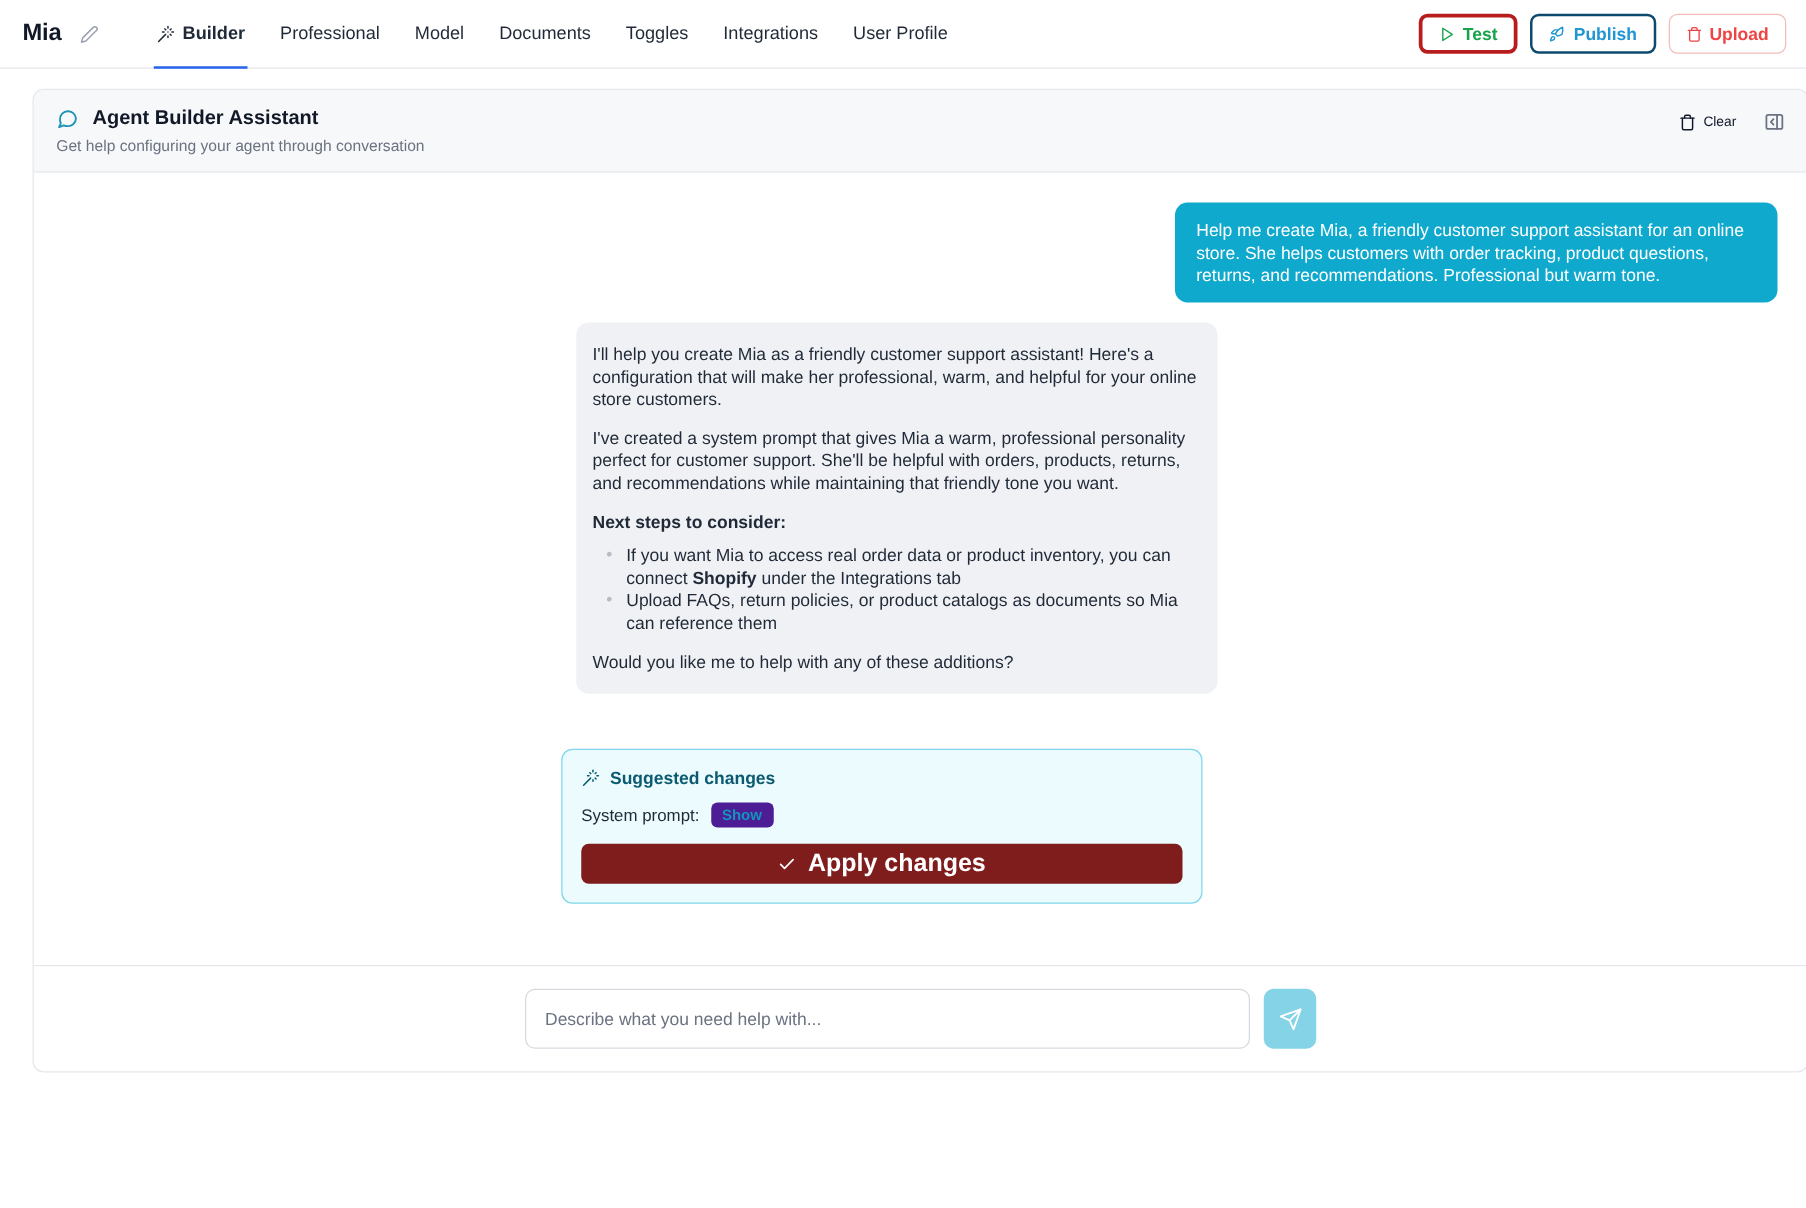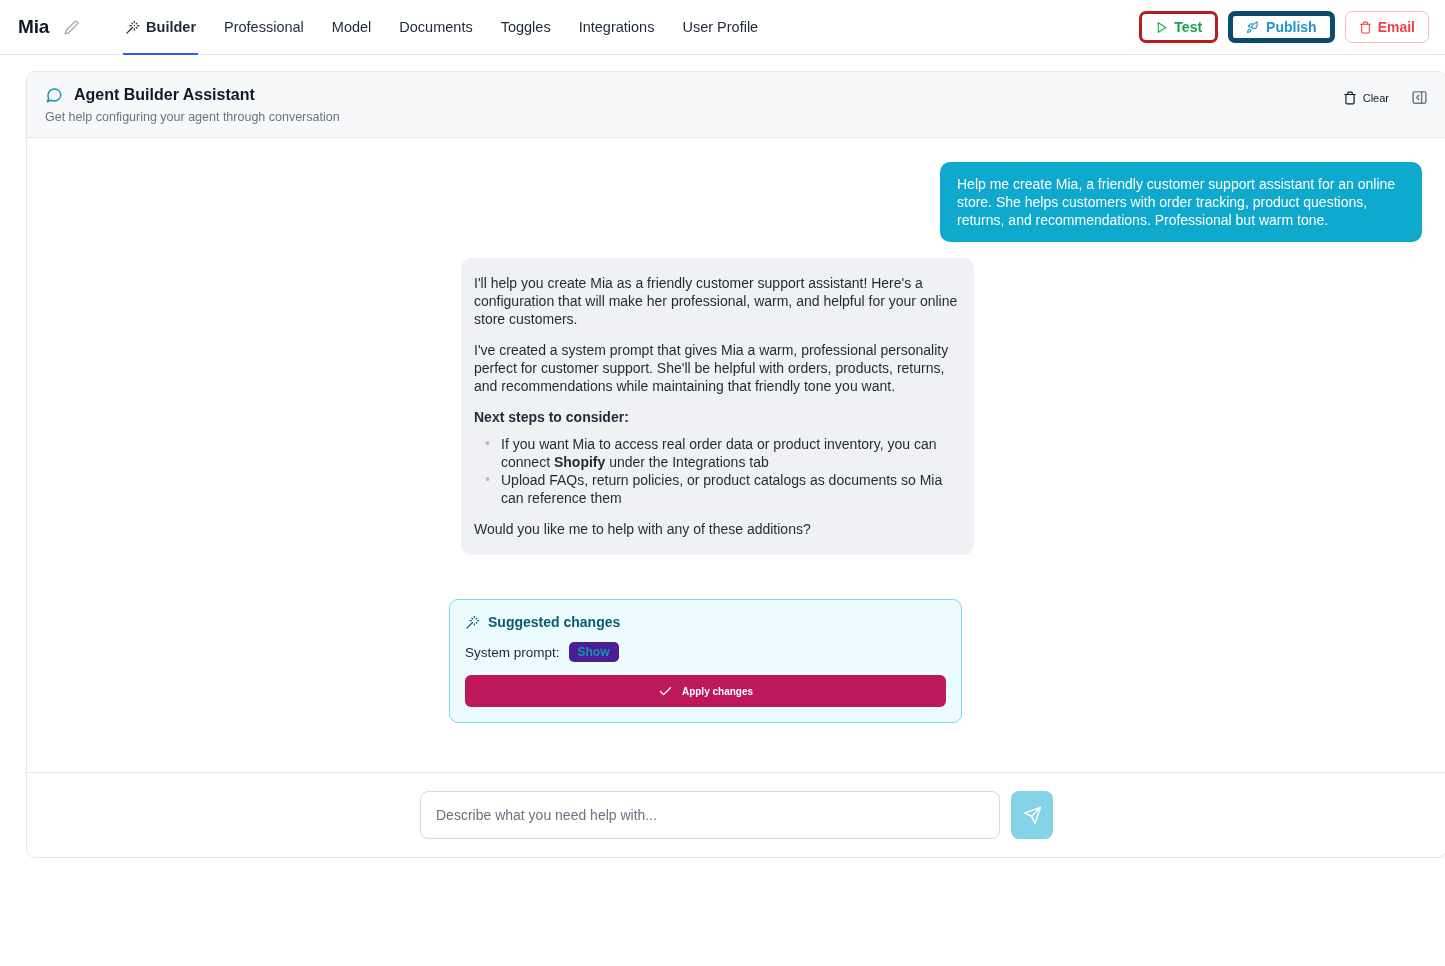--- a/index.html
+++ b/index.html
@@ -49,21 +49,21 @@
   .top-actions {
     margin-left: auto; display: flex; align-items: center; gap: 10px;
   }
   .tbtn {
     display: flex; align-items: center; gap: 6px;
     height: 32px; padding: 0 13px;
     border-radius: 7px; background: #fff;
     font-size: 14px; font-weight: bold; cursor: pointer;
   }
   .tbtn.test    { border: 3px solid #b91c1c; color: #16a34a; }
-  .tbtn.publish { border: 5px solid #0c4a6e; color: #2196d3; }
+  .tbtn.publish { border: 2px solid #0c4a6e; color: #2196d3; }
   .tbtn.delete  { border: 1px solid #f5bcbc; color: #ef4444; }
 
   
   .card {
     position: absolute;
     left: 26px; top: 71px; width: 1421px; height: 787px;
     border: 1px solid #e6e8eb; border-radius: 9px;
     background: #fff;
     display: flex; flex-direction: column;
     overflow: hidden;
@@ -134,24 +134,24 @@
   .sc-title { font-size: 14px; font-weight: bold; color: #0b5a70; }
   .sc-prompt-row { display: flex; align-items: center; gap: 9px; margin-bottom: 13px; }
   .sc-prompt-label { font-size: 13.5px; color: #1f2937; }
   .show-badge {
     background: #4c1d95; color: #1195bb;
     font-size: 12px; font-weight: bold;
     padding: 3px 9px; border-radius: 5px; cursor: pointer;
   }
   .apply-btn {
     width: 100%; height: 32px;
-    background: #be185d; color: #fff;
+    background: #7f1d1d; color: #fff;
     border: none; border-radius: 6px;
     display: flex; align-items: center; justify-content: center; gap: 9px;
-    font-size: 10px; font-weight: bold;
+    font-size: 20px; font-weight: bold;
     font-family: "Liberation Sans", sans-serif;
     cursor: pointer;
   }
 
   
   .composer {
     border-top: 1px solid #e6e8eb;
     padding: 18px 24px;
     display: flex; justify-content: center; align-items: flex-start; gap: 11px;
   }
@@ -243,21 +243,21 @@
       <span>Publish</span>
     </div>
     <div class="tbtn delete">
       <span>
         <svg width="13" height="13" viewBox="0 0 24 24" fill="none" stroke="currentColor" stroke-width="2" stroke-linecap="round" stroke-linejoin="round">
           <path d="M3 6h18"></path>
             <path d="M19 6v14a2 2 0 0 1-2 2H7a2 2 0 0 1-2-2V6"></path>
             <path d="M8 6V4a2 2 0 0 1 2-2h4a2 2 0 0 1 2 2v2"></path>
         </svg>
       </span>
-      <span>Email</span>
+      <span>Upload</span>
     </div>
   </div>
 </div>
 
 <div class="card">
 
   <div class="panel-header">
     <div class="ph-left">
       <div class="ph-title-row">
         <span>

